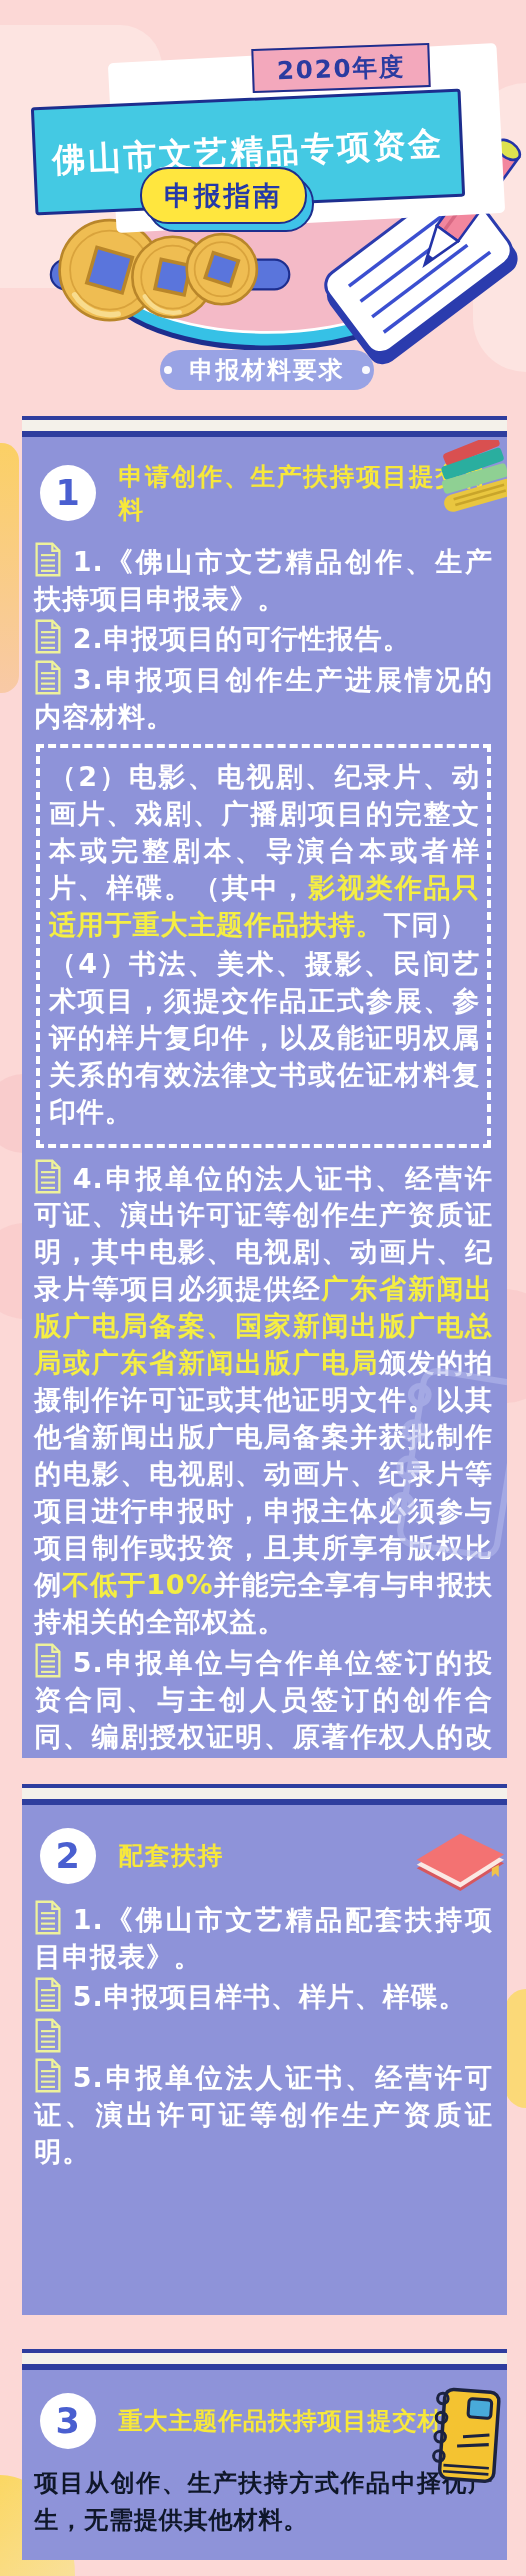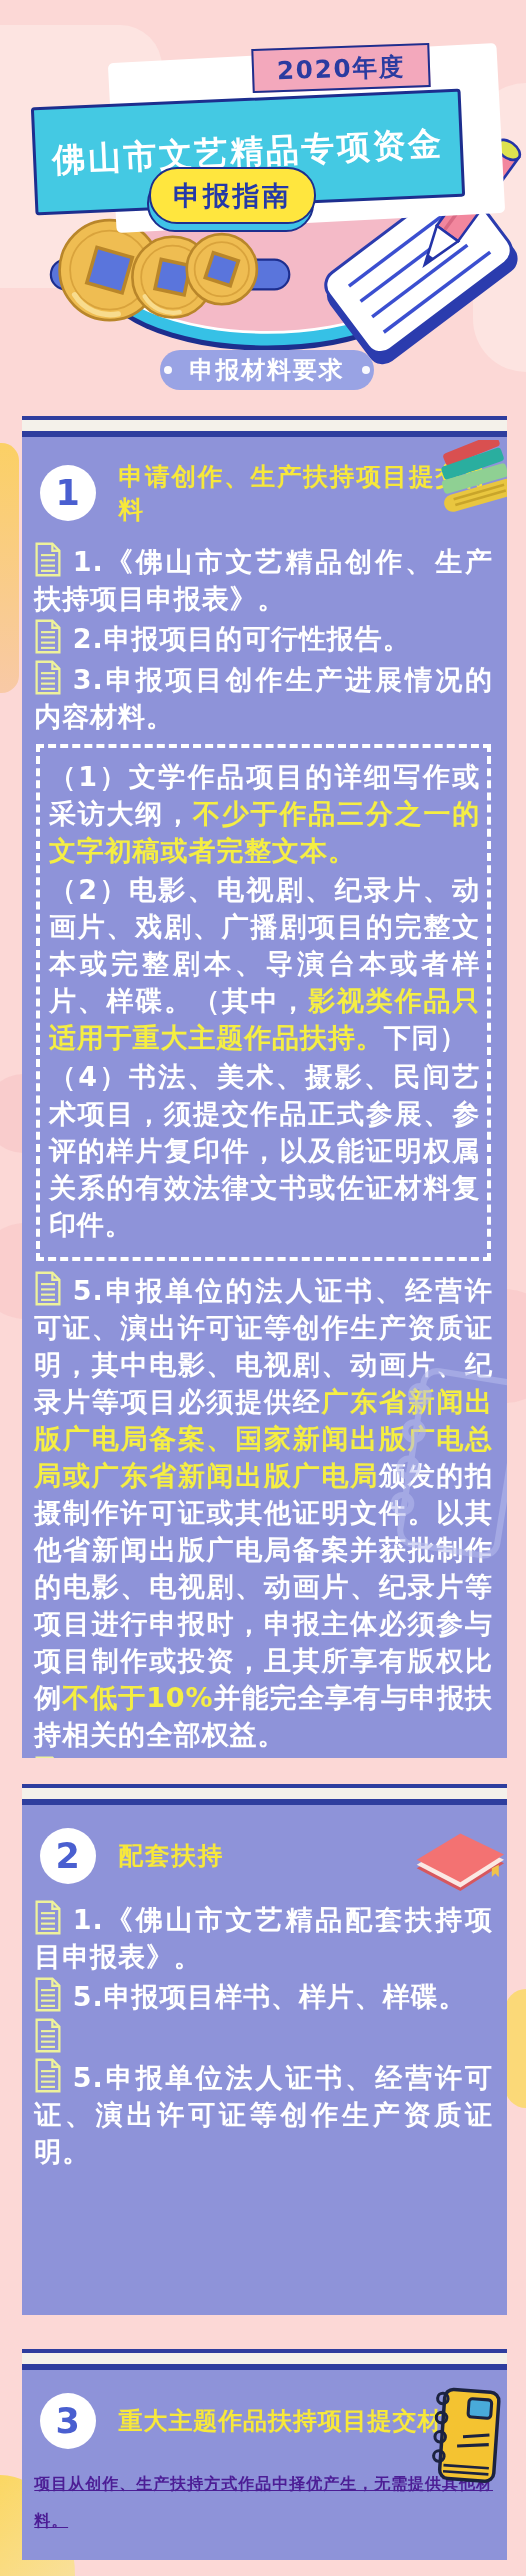--- a/index.html
+++ b/index.html
@@ -18,21 +18,21 @@
   .blob-bl-yellow{left:0;bottom:0;width:75px;height:101px;background:linear-gradient(135deg,#fbd763,#f9e09a);border-radius:0 100% 0 0;}
 
   
   .hero{position:absolute;left:0;top:0;width:526px;height:421px;}
   .hero-svg{position:absolute;left:0;top:0;z-index:1;}
   .white-card{position:absolute;left:112px;top:53px;width:389px;height:170px;background:#ffffff;border-radius:5.3px;transform:rotate(-3deg);z-index:2;}
   .title-box{position:absolute;left:33px;top:98px;width:424px;height:102px;background:#44c9e3;border:3.5px solid #1d2e8e;border-radius:3.5px;transform:rotate(-2.5deg);z-index:3;display:flex;align-items:center;justify-content:center;}
   .title-box span{color:#ffffff;font-size:33px;font-weight:800;letter-spacing:2.6px;white-space:nowrap;}
   .year-badge{position:absolute;left:252px;top:46px;width:174px;height:40px;background:#f3a8bc;border:2.6px solid #1d2e8e;transform:rotate(-2deg);z-index:4;display:flex;align-items:center;justify-content:center;color:#2a3ba0;font-size:24.6px;font-weight:800;letter-spacing:1.8px;}
   .guide-shadow{position:absolute;left:147px;top:175px;width:163px;height:53px;background:#3fc3e8;border:2.6px solid #1d2e8e;border-radius:28px;z-index:5;}
-  .guide-pill{position:absolute;left:149px;top:167px;width:163px;height:53px;background:#ffe63e;border:2.6px solid #1d2e8e;border-radius:28px;z-index:6;display:flex;align-items:center;justify-content:center;color:#2439a8;font-size:27px;font-weight:800;letter-spacing:2.6px;}
+  .guide-pill{position:absolute;left:140px;top:167px;width:163px;height:53px;background:#ffe63e;border:2.6px solid #1d2e8e;border-radius:28px;z-index:6;display:flex;align-items:center;justify-content:center;color:#2439a8;font-size:27px;font-weight:800;letter-spacing:2.6px;}
 
   
   .section-pill{position:absolute;left:160px;top:350px;width:214px;height:40px;background:#99a3e4;border-radius:21px;display:flex;align-items:center;justify-content:center;gap:18px;z-index:7;}
   .section-pill .dot{width:8px;height:8px;border-radius:50%;background:#ffffff;opacity:.95;}
   .section-pill .txt{color:#ffffff;font-size:24px;font-weight:800;letter-spacing:1.8px;}
 
   
   .card{position:absolute;left:22px;width:485px;}
   .card-1{top:416px;}
   .card-2{top:1784px;}
@@ -48,21 +48,21 @@
   .sec-head{display:flex;align-items:center;gap:23px;margin:7px 0 16px 5.3px;}
   .num-circle{flex:0 0 auto;width:56px;height:56px;border-radius:50%;background:#ffffff;color:#4a5fd0;font-size:35px;font-weight:800;display:flex;align-items:center;justify-content:center;}
   .sec-title{color:#f7e83b;font-size:24.6px;font-weight:800;letter-spacing:1.8px;}
   .card-3 .sec-title{font-size:24px;letter-spacing:0.9px;}
 
   .item{color:#ffffff;font-size:27px;line-height:37px;font-weight:600;letter-spacing:0.9px;text-align:justify;margin:0 0 2.6px 0;}
   .hl{color:#f5ee43;font-weight:800;}
   .doc-icon{display:inline-block;vertical-align:-6.1px;margin-right:10.5px;}
   .dashed-box{border:4.4px dashed #ffffff;margin:8.8px 1.8px 10.5px 1.8px;padding:10.5px 7px 12.3px 8.8px;}
   .dashed-box .item{margin-bottom:1.8px;}
-  .para{color:#4c1d95;font-size:16px;line-height:37px;font-weight:600;letter-spacing:0.9px;text-align:justify;margin-top:12.3px;text-decoration:underline;}
+  .para{color:#0f172a;font-size:24px;line-height:37px;font-weight:600;letter-spacing:0.9px;text-align:justify;margin-top:12.3px;}
 
   .corner-icon{position:absolute;}
   .books-icon{right:-12.3px;top:3.5px;}
   .redbook-icon{right:-3.5px;top:23px;}
   .notebook3-icon{right:7px;top:16px;transform:rotate(4deg);}
   .watermark{position:absolute;left:366px;top:929px;opacity:.55;}
 </style>
 </head>
 <body>
 
@@ -189,34 +189,33 @@
               <path d="M3 2 h18 l8 8 v28 h-26 z" fill="none" stroke="#eef29b" stroke-width="2.6"></path>
               <path d="M21 2 v8 h8" fill="none" stroke="#eef29b" stroke-width="2.6"></path>
               <line x1="8" y1="15" x2="24" y2="15" stroke="#eef29b" stroke-width="2.4"></line>
               <line x1="8" y1="21" x2="24" y2="21" stroke="#eef29b" stroke-width="2.4"></line>
               <line x1="8" y1="27" x2="24" y2="27" stroke="#eef29b" stroke-width="2.4"></line>
               <line x1="8" y1="33" x2="24" y2="33" stroke="#eef29b" stroke-width="2.4"></line>
             </svg><span>3.申报项目创作生产进展情况的内容材料。</span></div>
         </div>
       <div class="dashed-box">
         <div>
-            <div class="item"><span>（1）文学作品项目的详细写作或采访大纲，</span><span class="hl">不少于作品三分之一的文字初稿或者完整文本。</span></div>
             <div class="item"><span>（2）电影、电视剧、纪录片、动画片、戏剧、广播剧项目的完整文本或完整剧本、导演台本或者样片、样碟。（其中，</span><span class="hl">影视类作品只适用于重大主题作品扶持。</span><span>下同）</span></div>
             <div class="item"><span>（4）书法、美术、摄影、民间艺术项目，须提交作品正式参展、参评的样片复印件，以及能证明权属关系的有效法律文书或佐证材料复印件。</span></div>
           </div>
       </div>
       <div class="items">
           <div class="item"><svg class="doc-icon" width="28" height="35" viewBox="0 0 32 40">
               <path d="M3 2 h18 l8 8 v28 h-26 z" fill="none" stroke="#eef29b" stroke-width="2.6"></path>
               <path d="M21 2 v8 h8" fill="none" stroke="#eef29b" stroke-width="2.6"></path>
               <line x1="8" y1="15" x2="24" y2="15" stroke="#eef29b" stroke-width="2.4"></line>
               <line x1="8" y1="21" x2="24" y2="21" stroke="#eef29b" stroke-width="2.4"></line>
               <line x1="8" y1="27" x2="24" y2="27" stroke="#eef29b" stroke-width="2.4"></line>
               <line x1="8" y1="33" x2="24" y2="33" stroke="#eef29b" stroke-width="2.4"></line>
-            </svg><span>5.申报单位的法人证书、经营许可证、演出许可证等创作生产资质证明，其中电影、电视剧、动画片、纪录片等项目必须提供经</span><span class="hl">广东省新闻出版广电局备案、国家新闻出版广电总局或广东省新闻出版广电局</span><span>颁发的拍摄制作许可证或其他证明文件。以其他省新闻出版广电局备案并获批制作的电影、电视剧、动画片、纪录片等项目进行申报时，申报主体必须参与项目制作或投资，且其所享有版权比例</span><span class="hl">不低于10%</span><span>并能完全享有与申报扶持相关的全部权益。</span></div>
+            </svg><span>4.申报单位的法人证书、经营许可证、演出许可证等创作生产资质证明，其中电影、电视剧、动画片、纪录片等项目必须提供经</span><span class="hl">广东省新闻出版广电局备案、国家新闻出版广电总局或广东省新闻出版广电局</span><span>颁发的拍摄制作许可证或其他证明文件。以其他省新闻出版广电局备案并获批制作的电影、电视剧、动画片、纪录片等项目进行申报时，申报主体必须参与项目制作或投资，且其所享有版权比例</span><span class="hl">不低于10%</span><span>并能完全享有与申报扶持相关的全部权益。</span></div>
           <div class="item"><svg class="doc-icon" width="28" height="35" viewBox="0 0 32 40">
               <path d="M3 2 h18 l8 8 v28 h-26 z" fill="none" stroke="#eef29b" stroke-width="2.6"></path>
               <path d="M21 2 v8 h8" fill="none" stroke="#eef29b" stroke-width="2.6"></path>
               <line x1="8" y1="15" x2="24" y2="15" stroke="#eef29b" stroke-width="2.4"></line>
               <line x1="8" y1="21" x2="24" y2="21" stroke="#eef29b" stroke-width="2.4"></line>
               <line x1="8" y1="27" x2="24" y2="27" stroke="#eef29b" stroke-width="2.4"></line>
               <line x1="8" y1="33" x2="24" y2="33" stroke="#eef29b" stroke-width="2.4"></line>
             </svg><span>5.申报单位与合作单位签订的投资合同、与主创人员签订的创作合同、编剧授权证明、原著作权人的改编授权书及主创人员简历。</span></div>
         </div>
     </div>

